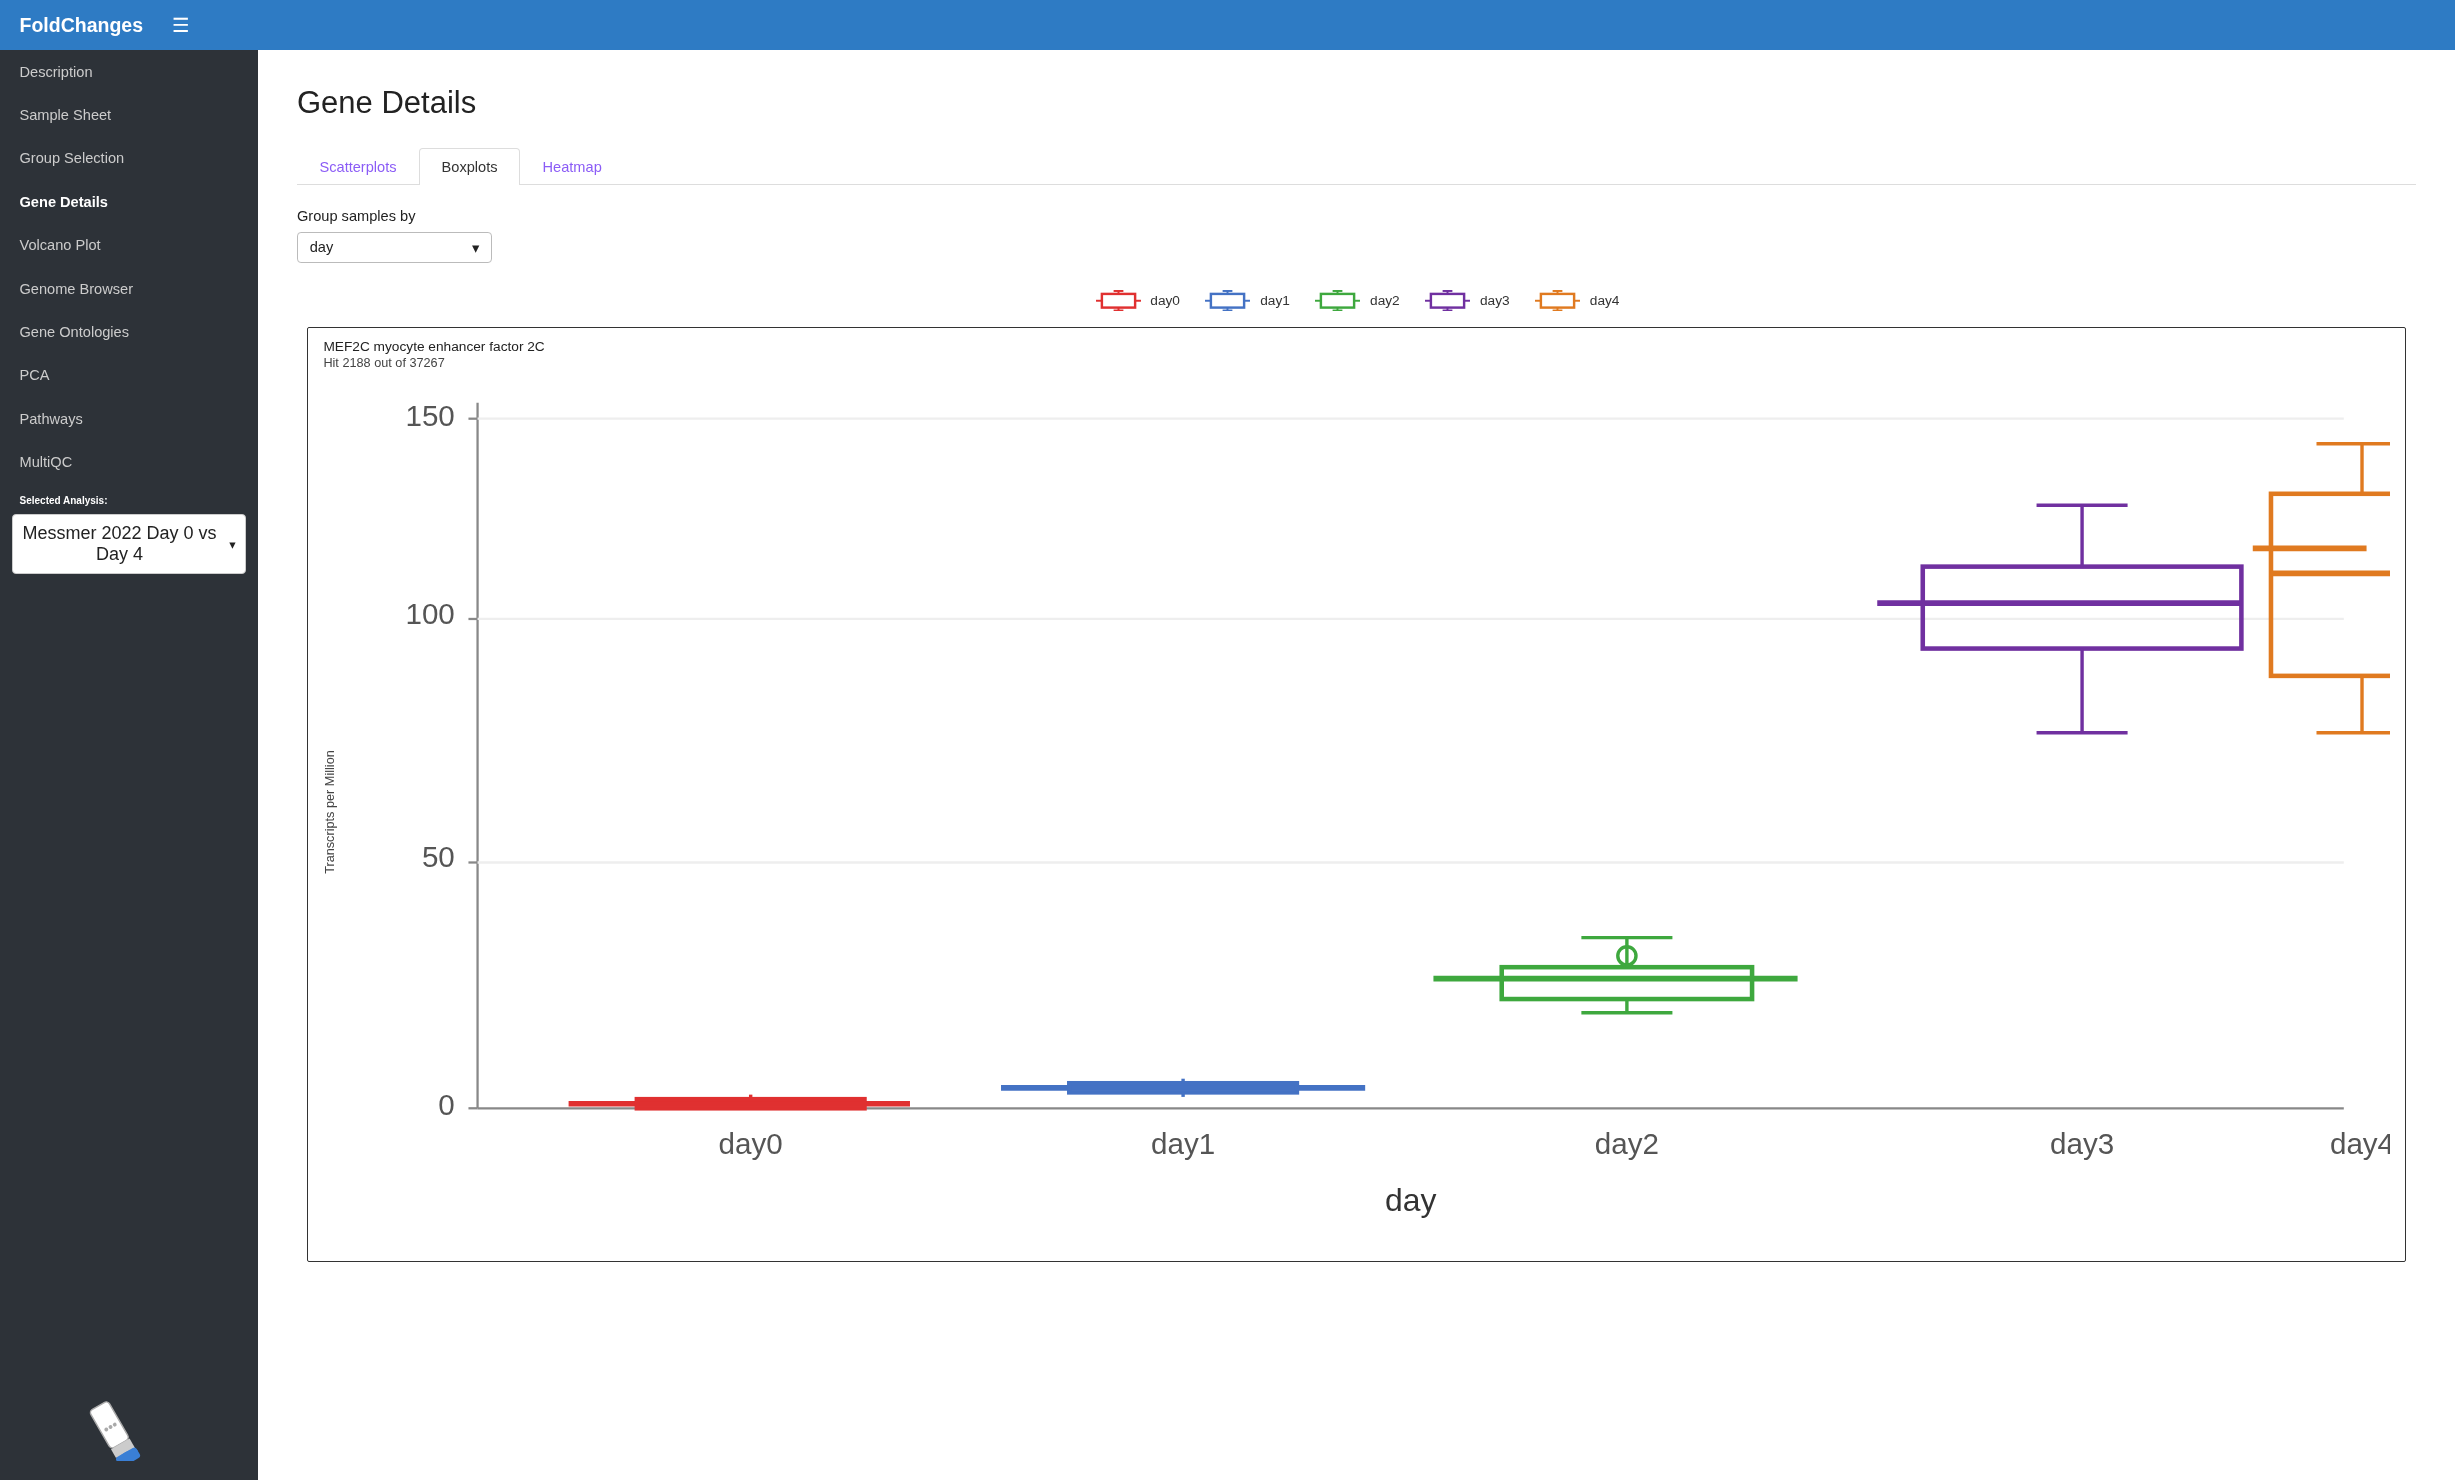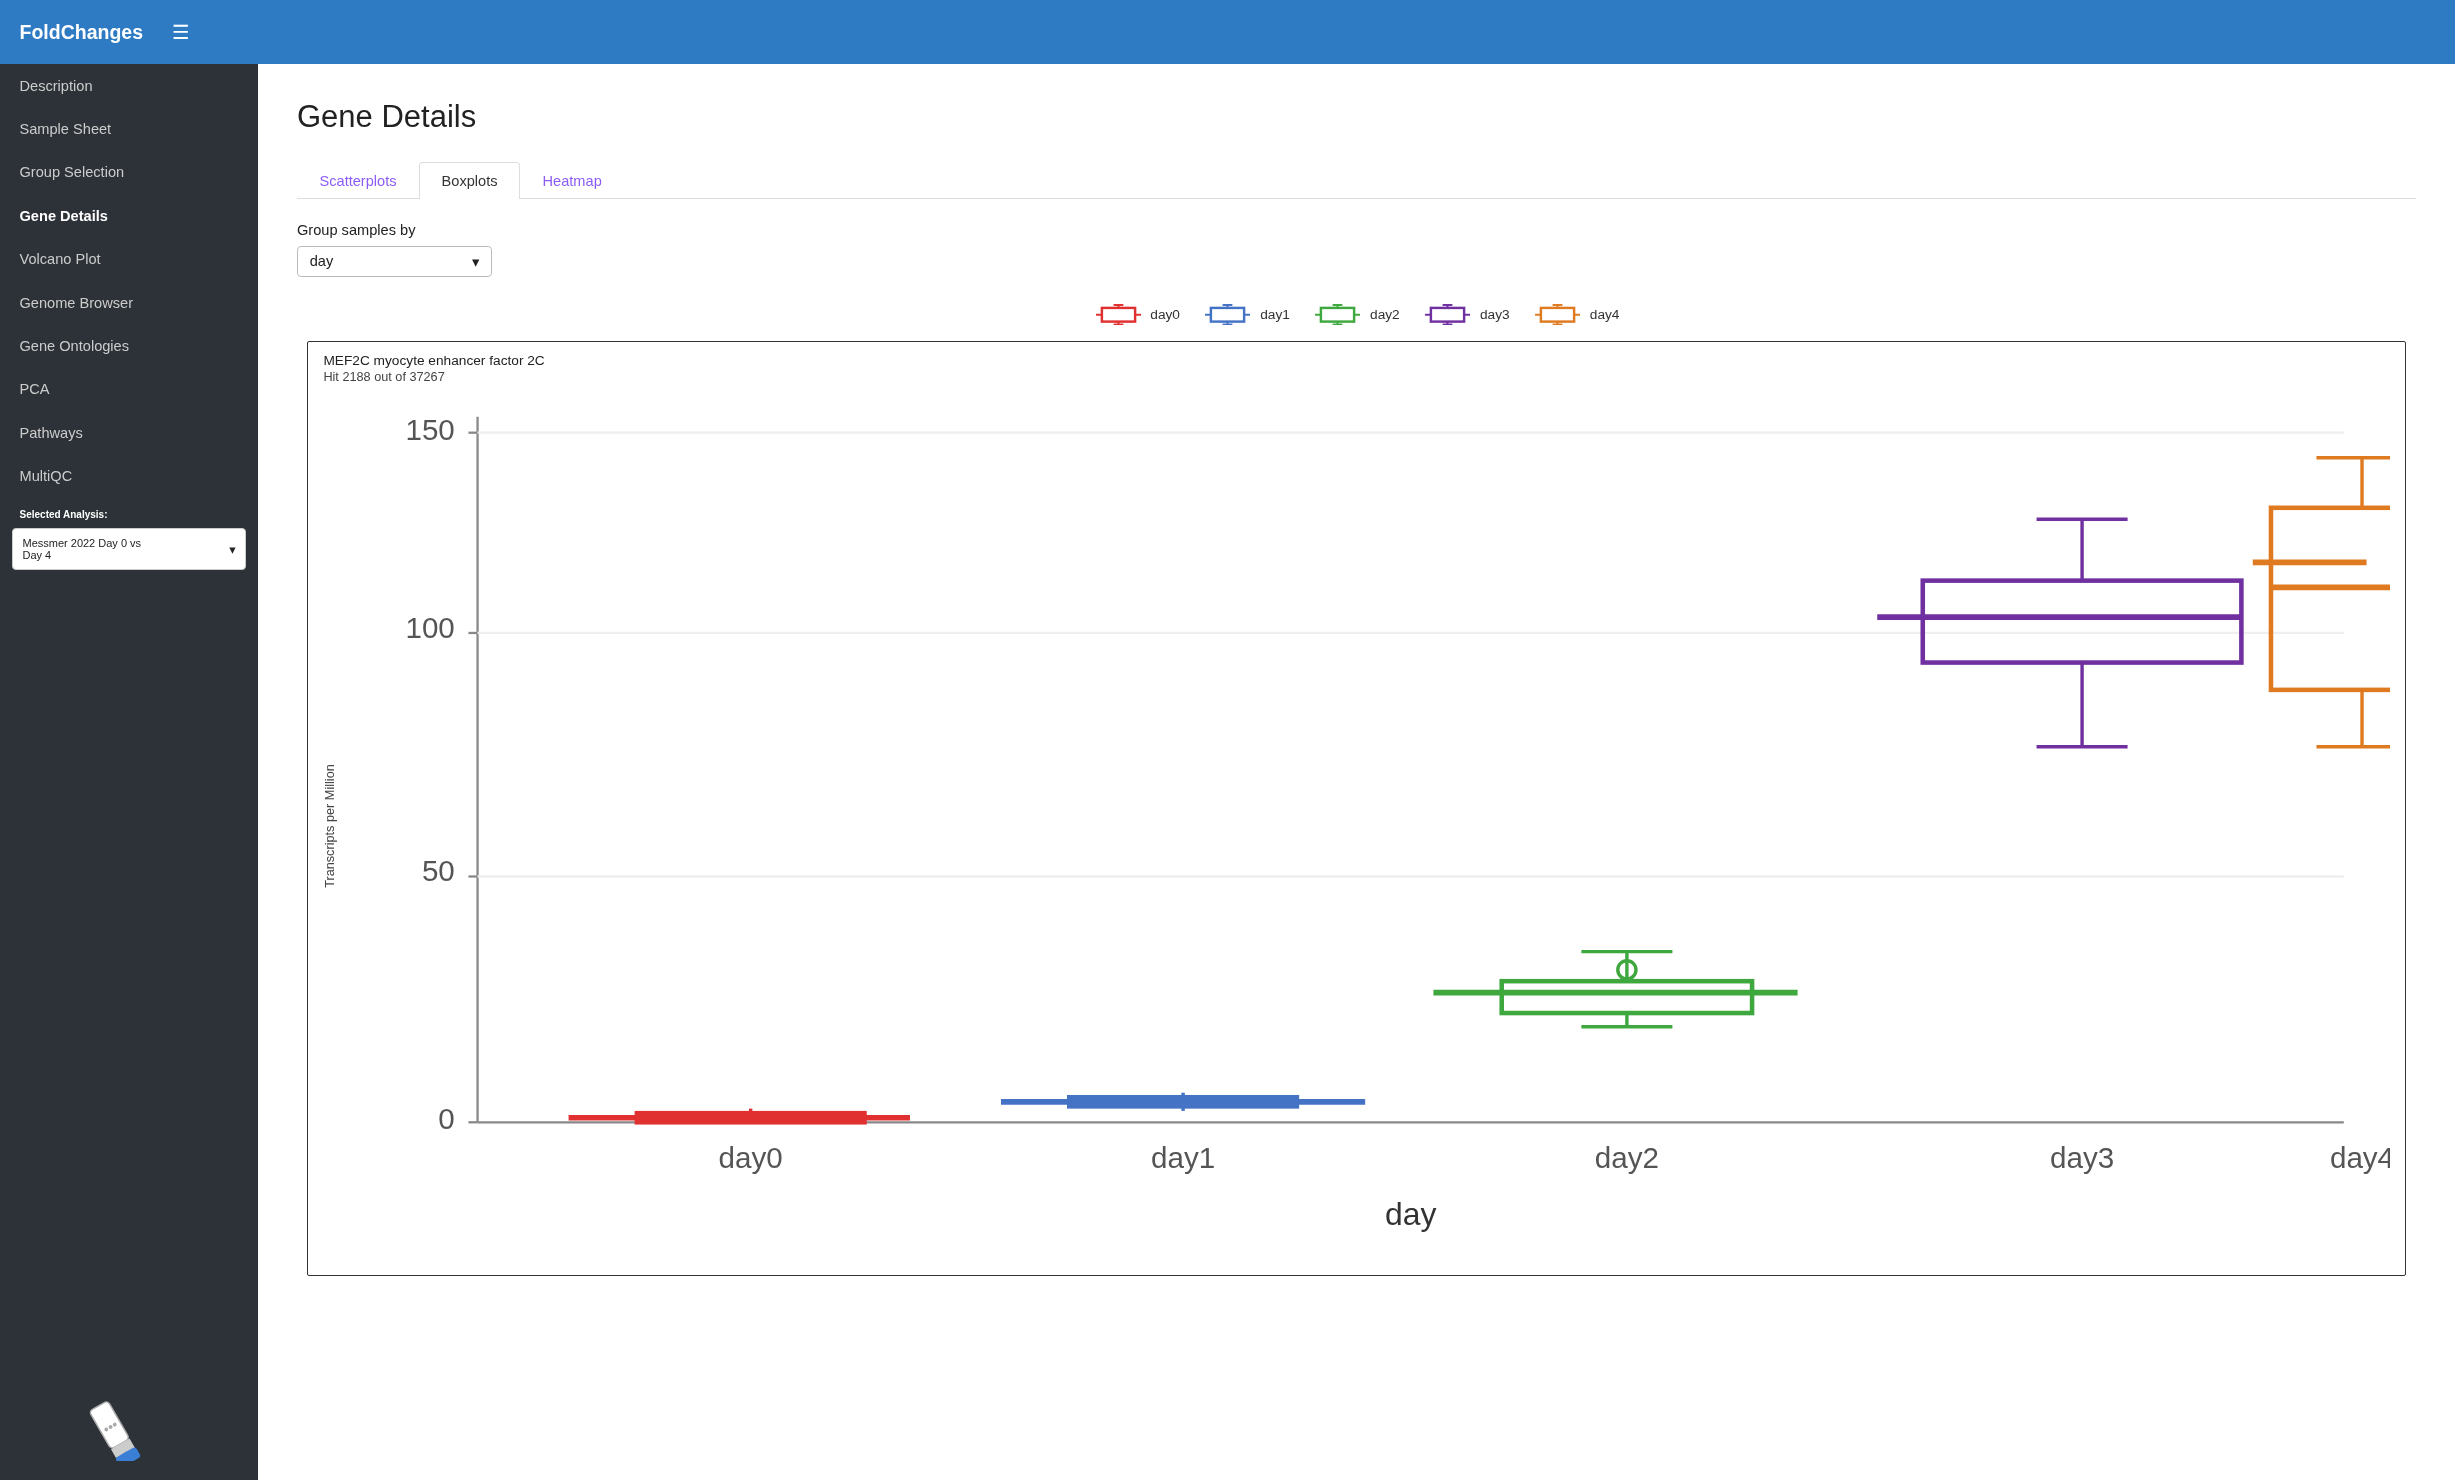--- a/index.html
+++ b/index.html
@@ -5,21 +5,21 @@
     * { box-sizing: border-box; margin: 0; padding: 0; }
     body { font-family: 'Segoe UI', Arial, sans-serif; display: flex; flex-direction: column; height: 100vh; background: #fff; }
 
     
     .topbar {
       background: #2e7bc4;
       color: white;
       display: flex;
       align-items: center;
       padding: 0 19.5px;
-      height: 64px;
+      height: 50px;
       flex-shrink: 0;
     }
     .topbar-brand {
       font-size: 19.5px;
       font-weight: bold;
       margin-right: 29px;
     }
     .topbar-menu-icon {
       font-size: 19.5px;
       cursor: pointer;
@@ -209,21 +209,21 @@
         <div class="sidebar-item">Volcano Plot</div>
         <div class="sidebar-item">Genome Browser</div>
         <div class="sidebar-item">Gene Ontologies</div>
         <div class="sidebar-item">PCA</div>
         <div class="sidebar-item">Pathways</div>
         <div class="sidebar-item">MultiQC</div>
       </div>
 
     <div class="sidebar-analysis-label">Selected Analysis:</div>
     <div class="sidebar-analysis-dropdown">
-      <span style="white-space:pre-line; font-size:11px;">Messmer 2022 Day 0 vs
+      <span style="white-space:pre-line; font-size:18px;text-align:center;">Messmer 2022 Day 0 vs
 Day 4</span>
       <span>▾</span>
     </div>
 
     <div class="sidebar-logo">
 
       <svg width="98" height="78" viewBox="0 0 100 80">
 
         <g transform="rotate(-30, 50, 40)">
 

